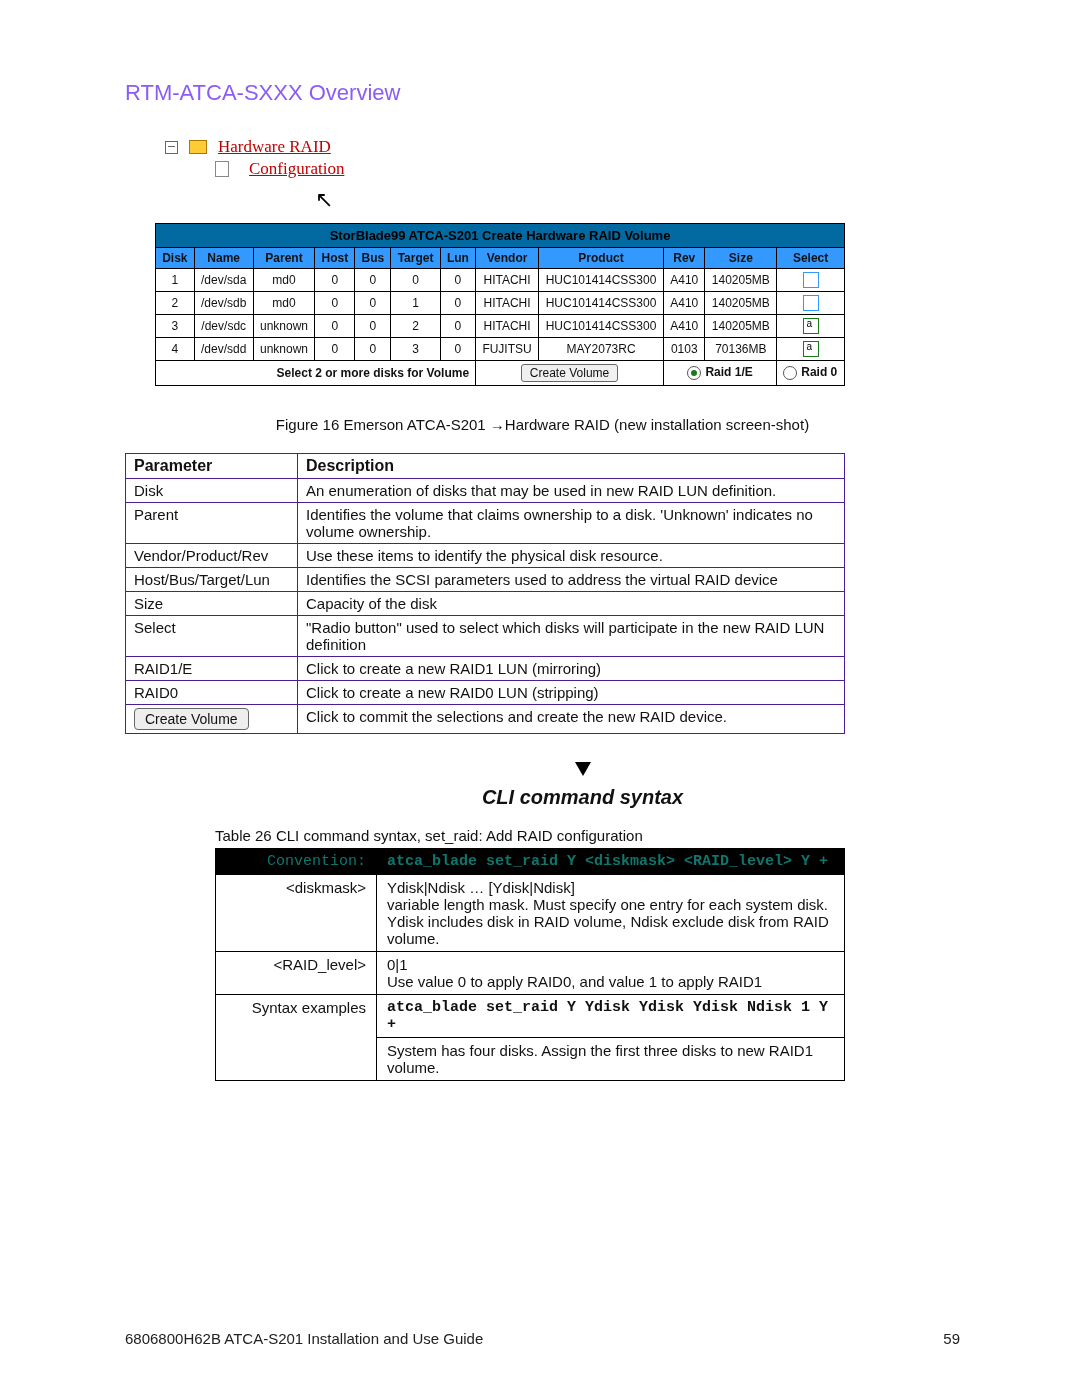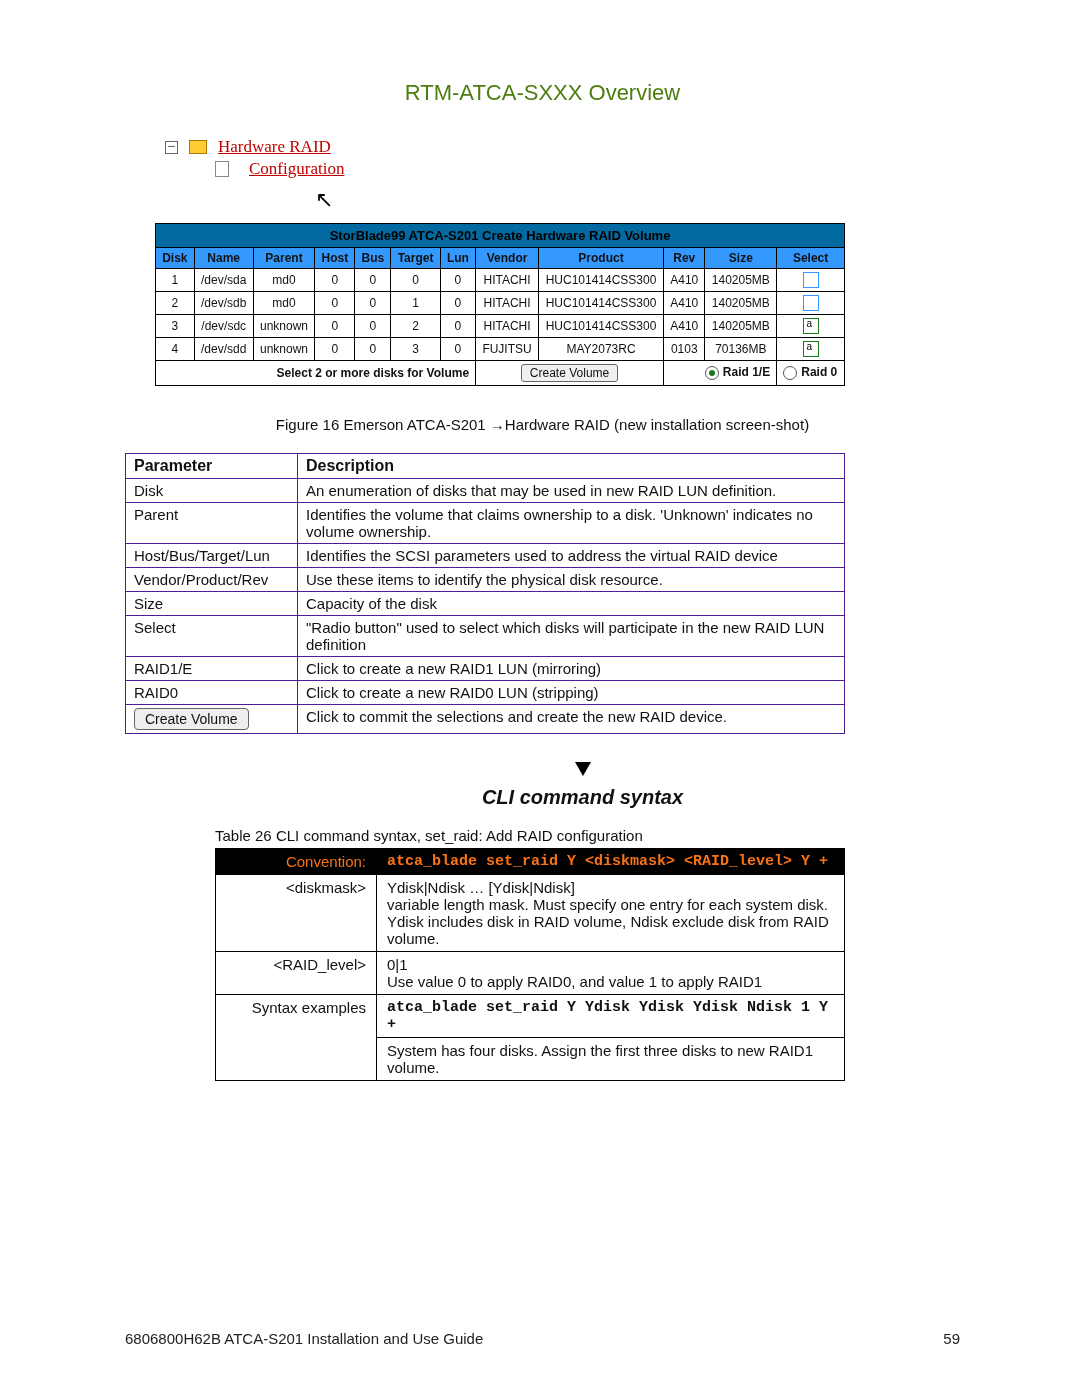--- a/index.html
+++ b/index.html
@@ -11,23 +11,23 @@
     width: 1080px;
   }
   .page {
     width: 1080px;
     height: 1397px;
     position: relative;
     box-sizing: border-box;
     padding: 80px 120px 0 125px;
   }
   .header-title {
-    text-align: center;
+    text-align: left;
     font-size: 22px;
-    color: #4d7c0f;
+    color: #8b5cf6;
     margin-bottom: 30px;
   }
   .tree {
     margin-left: 40px;
     font-family: "Times New Roman", serif;
     font-size: 17px;
     line-height: 1.3;
   }
   .tree-line1 {
     display: flex;
@@ -216,21 +216,22 @@
     font-size: 15px;
   }
   table.cli td {
     border: 1px solid #000;
     padding: 4px 10px;
     text-align: left;
     vertical-align: top;
   }
   table.cli tr.blackrow td {
     background: #000;
-    color: #f97316;
+    color: #0f766e;
+    font-family: Liberation Mono, monospace;
   }
   .mono {
     font-family: "Courier New", monospace;
     font-weight: bold;
   }
   .left-col {
     width: 140px;
     text-align: right !important;
   }
 
@@ -342,21 +343,21 @@
           <td>70136MB</td>
           <td><span class="select-box green"></span></td>
         </tr>
       </tbody>
     <tbody>
       <tr class="raid-footer-row">
         <td colspan="7" style="text-align:right;">Select 2 or more disks for Volume</td>
         <td colspan="2" style="text-align:center;">
           <span class="create-vol-btn">Create Volume</span>
         </td>
-        <td colspan="2" style="text-align:right;">
+        <td colspan="2" style="text-align:center;">
           <span class="radio selected"></span><span>Raid 1/E</span>
         </td>
         <td style="text-align:left;">
           <span class="radio"></span><span>Raid 0</span>
         </td>
       </tr>
     </tbody>
   </table>
 
   <div class="fig-caption">Figure 16  Emerson ATCA-S201 →Hardware RAID (new installation screen-shot)</div>
@@ -371,26 +372,26 @@
     <tbody id="params-body">
         <tr>
           <td>Disk</td>
           <td>An enumeration of disks that may be used in new RAID LUN definition.</td>
         </tr>
         <tr>
           <td>Parent</td>
           <td>Identifies the volume that claims ownership to a disk. 'Unknown' indicates no volume ownership.</td>
         </tr>
         <tr>
+          <td>Vendor/Product/Rev</td>
+          <td>Use these items to identify the physical disk resource.</td>
+        </tr>
+        <tr>
           <td>Host/Bus/Target/Lun</td>
           <td>Identifies the SCSI parameters used to address the virtual RAID device</td>
-        </tr>
-        <tr>
-          <td>Vendor/Product/Rev</td>
-          <td>Use these items to identify the physical disk resource.</td>
         </tr>
         <tr>
           <td>Size</td>
           <td>Capacity of the disk</td>
         </tr>
         <tr>
           <td>Select</td>
           <td>"Radio button" used to select which disks will participate in the new RAID LUN definition</td>
         </tr>
         <tr>

